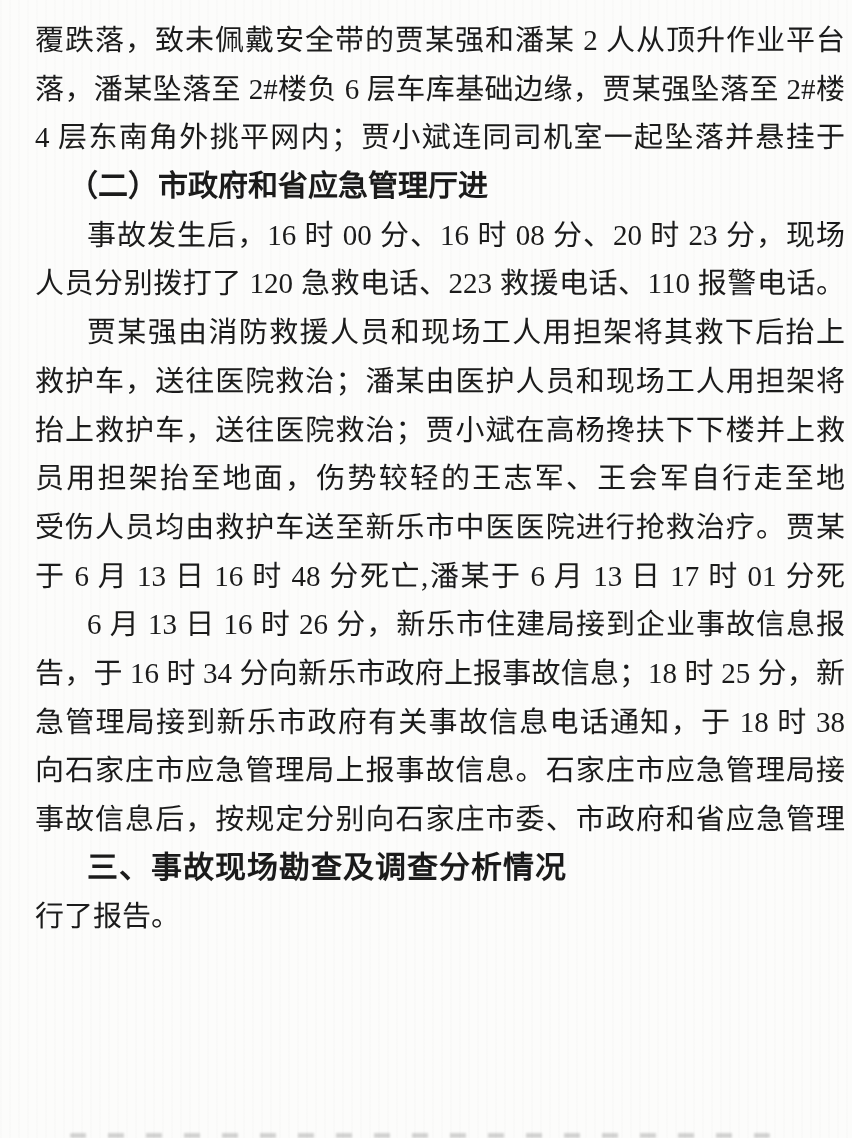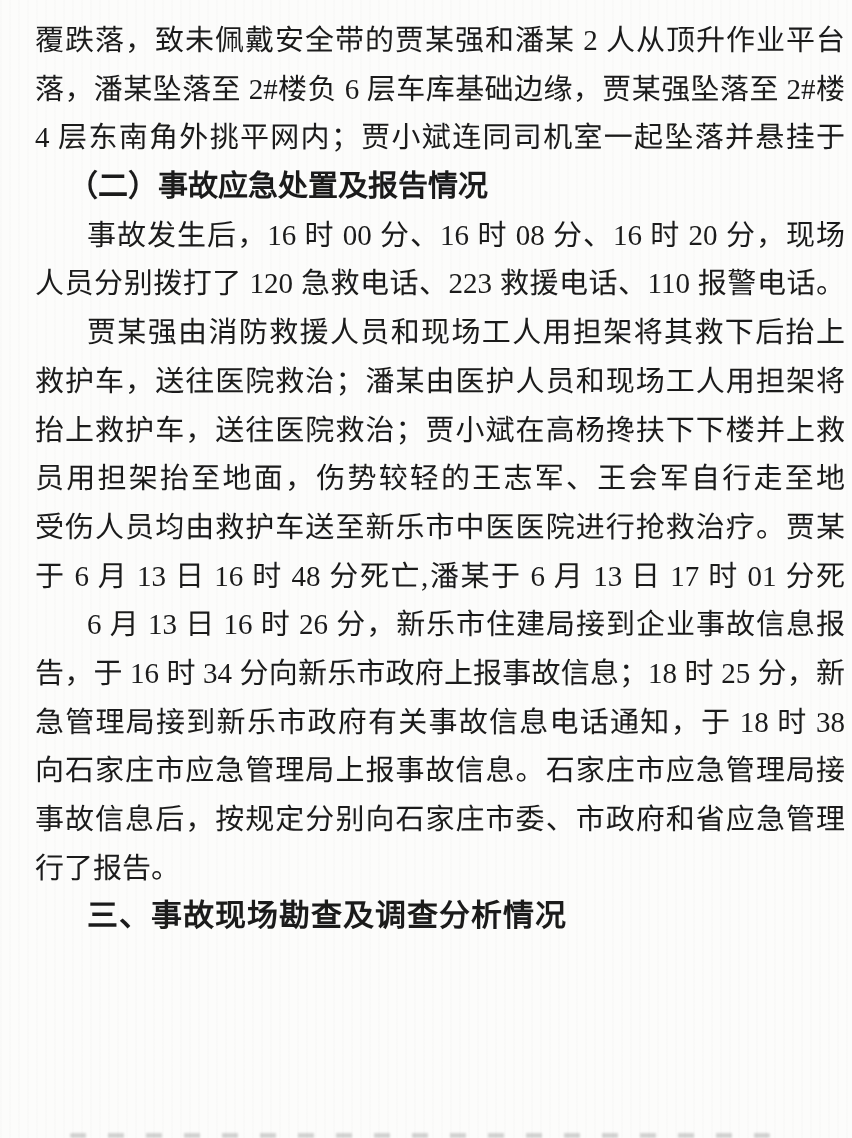--- a/index.html
+++ b/index.html
@@ -74,31 +74,31 @@
   }
 </style>
 </head>
 <body style="color: rgb(27, 27, 27);">
 
 <div class="page" style="background-color: rgb(252, 252, 251);">
   <div id="text-host">
       <div class="line body fill">覆跌落，致未佩戴安全带的贾某强和潘某 2 人从顶升作业平台坠</div>
       <div class="line body fill">落，潘某坠落至 2#楼负 6 层车库基础边缘，贾某强坠落至 2#楼</div>
       <div class="line body fill">4 层东南角外挑平网内；贾小斌连同司机室一起坠落并悬挂于 2#</div>
-      <div class="line heading1">（二）事故应急处置及报告情况</div>
-      <div class="line body indent fill">事故发生后，16 时 00 分、16 时 08 分、16 时 20 分，现场</div>
+      <div class="line heading1">（二）市政府和省应急管理厅进</div>
+      <div class="line body indent fill">事故发生后，16 时 00 分、16 时 08 分、20 时 23 分，现场</div>
       <div class="line body fill">人员分别拨打了 120 急救电话、223 救援电话、110 报警电话。</div>
       <div class="line body indent fill">贾某强由消防救援人员和现场工人用担架将其救下后抬上</div>
       <div class="line body fill">救护车，送往医院救治；潘某由医护人员和现场工人用担架将其</div>
       <div class="line body fill">抬上救护车，送往医院救治；贾小斌在高杨搀扶下下楼并上救护</div>
       <div class="line body fill">员用担架抬至地面，伤势较轻的王志军、王会军自行走至地面，</div>
       <div class="line body fill">受伤人员均由救护车送至新乐市中医医院进行抢救治疗。贾某强</div>
       <div class="line body fill">于 6 月 13 日 16 时 48 分死亡,潘某于 6 月 13 日 17 时 01 分死亡。</div>
       <div class="line body indent fill">6 月 13 日 16 时 26 分，新乐市住建局接到企业事故信息报</div>
       <div class="line body fill">告，于 16 时 34 分向新乐市政府上报事故信息；18 时 25 分，新</div>
       <div class="line body fill">急管理局接到新乐市政府有关事故信息电话通知，于 18 时 38 分</div>
       <div class="line body fill">向石家庄市应急管理局上报事故信息。石家庄市应急管理局接到</div>
       <div class="line body fill">事故信息后，按规定分别向石家庄市委、市政府和省应急管理厅进</div>
+      <div class="line heading2">三、事故现场勘查及调查分析情况</div>
       <div class="line body nofill">行了报告。</div>
-      <div class="line heading2">三、事故现场勘查及调查分析情况</div>
     </div>
   <div class="edge-artifact"></div>
 </div>
 
 </body></html>

